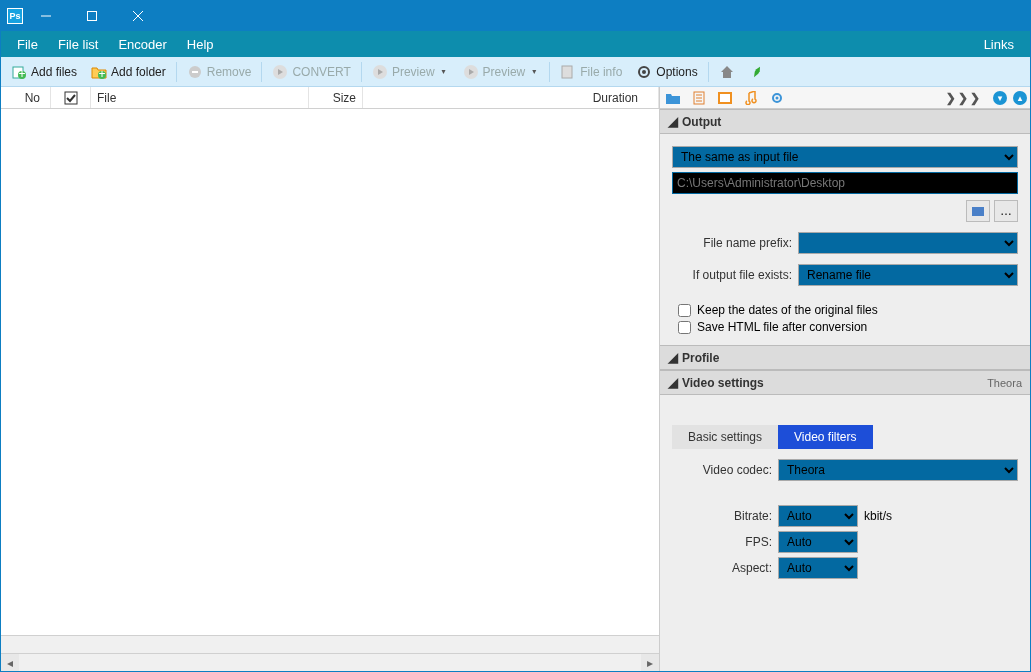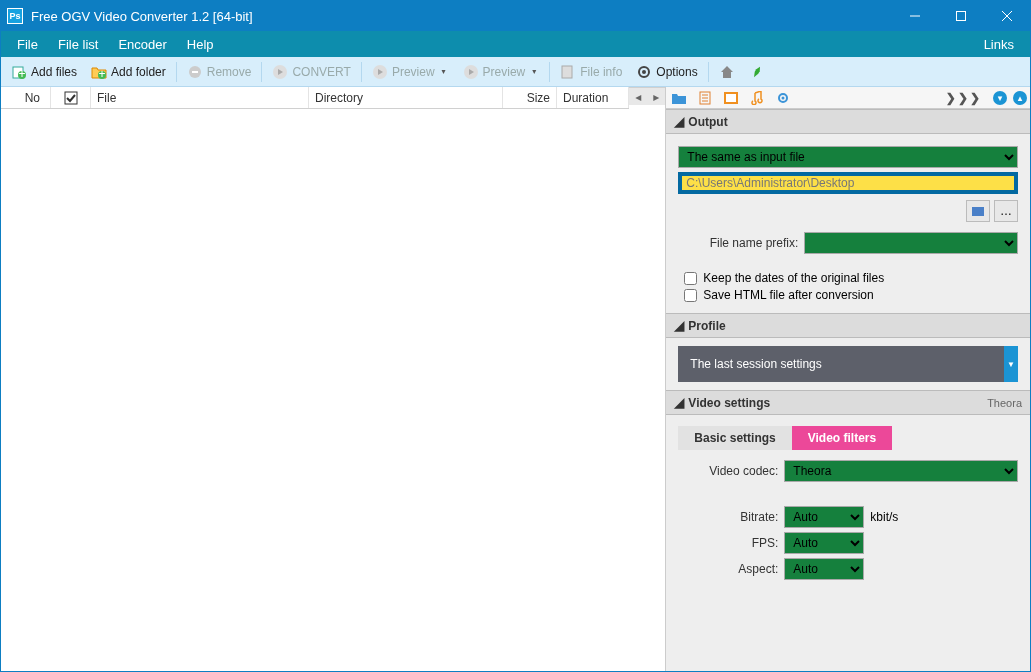--- a/index.html
+++ b/index.html
@@ -1,31 +1,31 @@
 <!DOCTYPE html>
 <html><head>
 <meta charset="utf-8">
 <style>
 * { box-sizing: border-box; margin: 0; padding: 0; font-family: "Segoe UI", Tahoma, sans-serif; font-size: 12px; }
 body { background: #fff; width: 1031px; height: 672px; overflow: hidden; display: flex; flex-direction: column; border: 1px solid #0d7ec2; }
 .titlebar { background: #0d7ec2; color: #fff; height: 30px; display: flex; align-items: center; padding: 0 0 0 6px; }
-.titlebar .logo { width: 16px; height: 16px; background: #17a2e0; margin-right: 8px; display: flex; align-items: center; justify-content: center; font-size: 9px; font-weight: bold; color: #fff; border: 1px solid #fff; }
+.titlebar .logo { width: 16px; height: 16px; background: #17a2e0; margin-right: 0; display: flex; align-items: center; justify-content: center; font-size: 9px; font-weight: bold; color: #fff; border: 1px solid #fff; }
 .titlebar .title { flex: 1; font-size: 13px; }
 .winbtns { display: flex; }
 .winbtn { width: 46px; height: 30px; display: flex; align-items: center; justify-content: center; color: #fff; }
 .menubar { background: #0d8dad; color: #fff; height: 26px; display: flex; align-items: center; padding: 0 6px; }
 .menubar .mitem { padding: 4px 10px; font-size: 13px; cursor: default; }
 .menubar .spacer { flex: 1; }
 .toolbar { background: #d8eefb; height: 30px; display: flex; align-items: center; padding: 0 4px; border-bottom: 1px solid #b4d8ef; gap: 2px; }
 .tbtn { display: flex; align-items: center; gap: 4px; padding: 3px 6px; color: #222; cursor: default; border-radius: 2px; }
 .tbtn.disabled { color: #9aa; }
 .tbtn .ticon { width: 16px; height: 16px; display: flex; align-items: center; justify-content: center; }
 .tsep { width: 1px; height: 20px; background: #b4d8ef; margin: 0 2px; }
 .main { flex: 1; display: flex; overflow: hidden; }
-.left { flex: 1; display: flex; border-right: 1px solid #ccc; }
+.left { flex: 1; display: flex; flex-direction: column; border-right: 1px solid #ccc; }
 .thead { display: flex; background: #fff; border-bottom: 1px solid #d0d0d0; height: 22px; }
 .th { border-right: 1px solid #e4e4e4; padding: 3px 6px; color: #333; display: flex; align-items: center; }
 .th.no { width: 50px; justify-content: flex-end; padding-right: 10px; }
 .th.chk { width: 40px; justify-content: center; }
 .th.file { width: 218px; }
 .th.dir { width: 194px; }
 .th.size { width: 54px; justify-content: flex-end; }
 .th.dur { flex: 1; justify-content: flex-end; padding-right: 20px; text-align: right; }
 .tbody { flex: 1; background: #fff; }
 .bottombar { height: 18px; background: #f0f0f0; border-top: 1px solid #d0d0d0; }
@@ -38,41 +38,40 @@
 .tabstrip .spacer { flex: 1; }
 .tabstrip .arrows { padding: 0 8px; letter-spacing: 2px; color: #555; font-weight: bold; }
 .tabstrip .circ { width: 14px; height: 14px; border-radius: 50%; background: #1b94d4; margin: 0 3px; display: flex; align-items: center; justify-content: center; color: #fff; font-size: 9px; }
 .panel { flex: 1; overflow-y: auto; overflow-x: hidden; background: #eee; }
 .section-h { background: #dcdcdc; border-top: 1px solid #bbb; border-bottom: 1px solid #bbb; padding: 4px 8px; font-weight: bold; font-size: 13px; display: flex; align-items: center; gap: 4px; color: #333; }
 .section-h .right-txt { margin-left: auto; font-weight: normal; font-size: 11px; color: #666; }
 .section-body { padding: 8px 12px; background: #eee; }
 .lbl { color: #333; }
 .frow { display: flex; align-items: center; margin: 4px 0; gap: 6px; }
 .frow .flbl { width: 120px; text-align: right; color: #333; }
-select, input[type=text] { border: 1px solid #a9a9a9; background: #15803d; height: 22px; padding: 0 4px; font-size: 12px; }
+select, input[type=text] { border: 1px solid #a9a9a9; background: #0369a1; height: 22px; padding: 0 4px; font-size: 12px; }
 select.full, input.full { flex: 1; }
-input.readonly { background: #fde047; border: 4px solid #0369a1; color: #777; width: 100%; }
+input.readonly { background: #000000; border: 1px solid #0369a1; color: #777; width: 100%; }
 .iconbtns { display: flex; justify-content: flex-end; gap: 4px; margin: 6px 0 10px 0; }
 .iconbtn { width: 24px; height: 22px; background: #e8e8e8; border: 1px solid #bbb; display: flex; align-items: center; justify-content: center; }
 .chkrow { display: flex; align-items: center; gap: 6px; margin: 3px 0 3px 6px; }
 .profile-bar { background: #5d606a; color: #fff; display: flex; align-items: center; height: 36px; }
 .profile-bar .txt { padding: 0 12px; flex: 1; }
 .profile-bar .dd { width: 14px; background: #1b94d4; height: 100%; display: flex; align-items: center; justify-content: center; font-size: 8px; }
-.subtabs { display: flex; margin: 3px 0 10px 0; font-weight: bold; }
+.subtabs { display: flex; margin: 22px 0 10px 0; }
 .subtab { padding: 5px 16px; background: #e2e2e2; color: #333; cursor: default; }
-.subtab.active { background: #ec4899; color: #fff; }
+.subtab.active { background: #1d4ed8; color: #fff; }
 svg { display: block; }
 .dropdown-arrow { font-size: 8px; color: #555; padding: 0 3px; }
 </style>
 </head>
 <body>
 
 <div class="titlebar">
   <div class="logo">Ps</div>
-  <div class="title">Free OGV Video Converter 1.2  [64-bit]</div>
   <div class="winbtns">
     <div class="winbtn">
         <svg width="10" height="10">
           <line x1="0" y1="5" x2="10" y2="5" stroke="#fff" stroke-width="1"></line>
         </svg>
       </div>
     <div class="winbtn">
         <svg width="10" height="10">
           <rect x="0.5" y="0.5" width="9" height="9" fill="none" stroke="#fff" stroke-width="1"></rect>
         </svg>
@@ -196,21 +195,20 @@
   <div class="left">
     <div class="thead">
       <div class="th no">No</div>
       <div class="th chk">
           <svg width="14" height="14">
             <rect x="1" y="1" width="12" height="12" fill="#fff" stroke="#333"></rect>
             <path d="M3 7 L6 10 L11 4" fill="none" stroke="#333" stroke-width="2"></path>
           </svg>
         </div>
       <div class="th file">File</div>
-      <div class="th dir">Directory</div>
       <div class="th size">Size</div>
       <div class="th dur">Duration</div>
     </div>
     <div class="tbody"></div>
     <div class="bottombar"></div>
     <div class="hscroll">
       <div class="btn">◂</div>
       <div class="track"></div>
       <div class="btn">▸</div>
     </div>
@@ -267,38 +265,36 @@
               </svg>
             </div>
           <div class="iconbtn">
               <span>…</span>
             </div>
         </div>
         <div class="frow">
           <div class="flbl">File name prefix:</div>
           <select class="full"><option></option></select>
         </div>
+        <div class="frow" style="margin-top:10px">
+          <div class="flbl">If output file exists:</div>
+          <select class="full"><option>Rename file</option></select>
+        </div>
         <div style="height:10px"></div>
         <div class="chkrow">
             <input type="checkbox" style="">
             <span>Keep the dates of the original files</span>
           </div>
         <div class="chkrow">
             <input type="checkbox" style="">
             <span>Save HTML file after conversion</span>
           </div>
       </div>
 
       <div class="section-h">◢ <span>Profile</span></div>
-      <div class="section-body">
-        <div class="profile-bar">
-          <div class="txt">The last session settings</div>
-          <div class="dd">▼</div>
-        </div>
-      </div>
 
       <div class="section-h">◢ <span>Video settings</span><span class="right-txt">Theora</span></div>
       <div class="section-body">
         <div class="subtabs">
           <div class="subtab">Basic settings</div>
           <div class="subtab active">Video filters</div>
         </div>
         <div class="frow">
           <div class="flbl" style="width:100px">Video codec:</div>
           <select class="full"><option>Theora</option></select>

